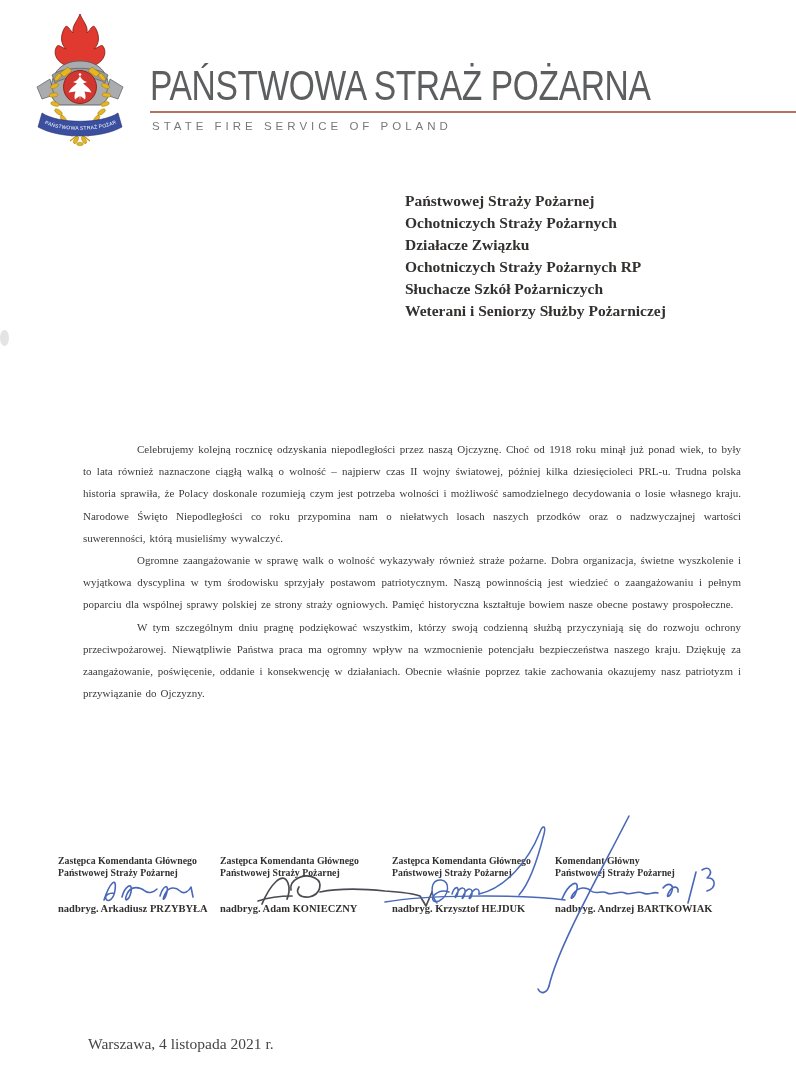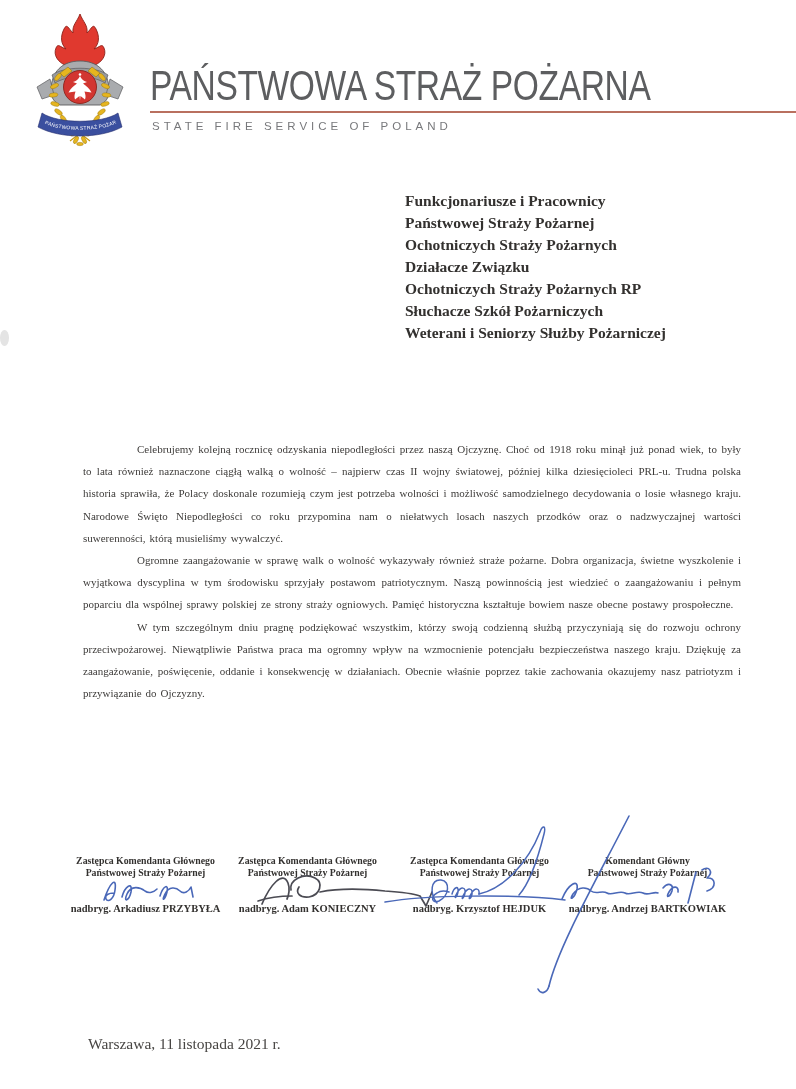--- a/index.html
+++ b/index.html
@@ -43,21 +43,21 @@
   
   .letter-body {
     position: absolute; left: 83px; top: 438px; width: 658px;
     font-size: 11px; line-height: 22.2px;
     text-align: justify; color: #3d3b39;
   }
   .letter-body p { text-indent: 54px; word-spacing: 1.2px; }
 
   
   .sig-col {
-    position: absolute; top: 855px; text-align: center;
+    position: absolute; top: 855px; text-align: left;
     font-size: 9.8px; line-height: 12px; color: #33312f; font-weight: 700;
   }
   .sig-col .sig-role { font-weight: 700; }
   .sig-col .sig-name { margin-top: 24px; font-size: 10.5px; font-weight: 700; white-space: nowrap; }
   .col-1 { left: 58px;  width: 175px; }
   .col-2 { left: 220px; width: 175px; }
   .col-3 { left: 392px; width: 175px; }
   .col-4 { left: 555px; width: 185px; }
   .sig-overlay { position: absolute; left: 0; top: 800px; width: 796px; height: 215px; pointer-events: none; }
 
@@ -120,21 +120,20 @@
     <text font-family="Liberation Sans, sans-serif" font-size="5" fill="#ffffff" letter-spacing="0.2">
       <textPath href="#ribbonPath" startOffset="2">PAŃSTWOWA STRAŻ POŻARNA</textPath>
     </text>
   </svg>
 
   <h1 class="org-title">PAŃSTWOWA STRAŻ POŻARNA</h1>
   <div class="accent-line" style="background: rgb(185, 112, 95);"></div>
   <div class="org-subtitle">STATE FIRE SERVICE OF POLAND</div>
 
   <div class="addressee-block">
-    <div>Funkcjonariusze i Pracownicy</div>
     <div>Państwowej Straży Pożarnej</div>
     <div>Ochotniczych Straży Pożarnych</div>
     <div>Działacze Związku</div>
     <div>Ochotniczych Straży Pożarnych RP</div>
     <div>Słuchacze Szkół Pożarniczych</div>
     <div>Weterani i Seniorzy Służby Pożarniczej</div>
   </div>
 
   <div class="letter-body">
     <p>Celebrujemy kolejną rocznicę odzyskania niepodległości przez naszą Ojczyznę. Choć od 1918 roku minął już ponad wiek, to były to lata również naznaczone ciągłą walką o wolność – najpierw czas II wojny światowej, później kilka dziesięcioleci PRL-u. Trudna polska historia sprawiła, że Polacy doskonale rozumieją czym jest potrzeba wolności i możliwość samodzielnego decydowania o losie własnego kraju. Narodowe Święto Niepodległości co roku przypomina nam o niełatwych losach naszych przodków oraz o nadzwyczajnej wartości suwerenności, którą musieliśmy wywalczyć.</p>
@@ -184,16 +183,16 @@
     <g fill="none" stroke-width="1.6" stroke-linecap="round" stroke-linejoin="round" stroke="#4a68b8">
       <path d="M549 186 C558 148 592 88 629 16"></path>
       <path d="M549 186 C547 193 541 195 538 189"></path>
       <path d="M562 99 C568 84 579 78 577 89 C575 98 568 102 573 94 C579 86 587 87 591 91 C596 95 602 90 607 93 C612 96 619 90 625 93 C630 96 637 90 643 93 C648 96 654 91 658 93"></path>
       <path d="M663 88 C668 82 674 84 672 91 C670 97 665 99 669 92 C673 85 679 86 678 92"></path>
       <path d="M688 103 L696 72"></path>
       <path d="M702 70 C709 65 714 72 707 78 C716 77 717 88 707 91"></path>
     </g>
   </svg>
 
-  <div class="dateline">Warszawa, 11 listopada 2021 r.</div>
+  <div class="dateline">Warszawa, 4 listopada 2021 r.</div>
 
   <div class="scan-artifact"></div>
 </div>
 
 </body></html>

